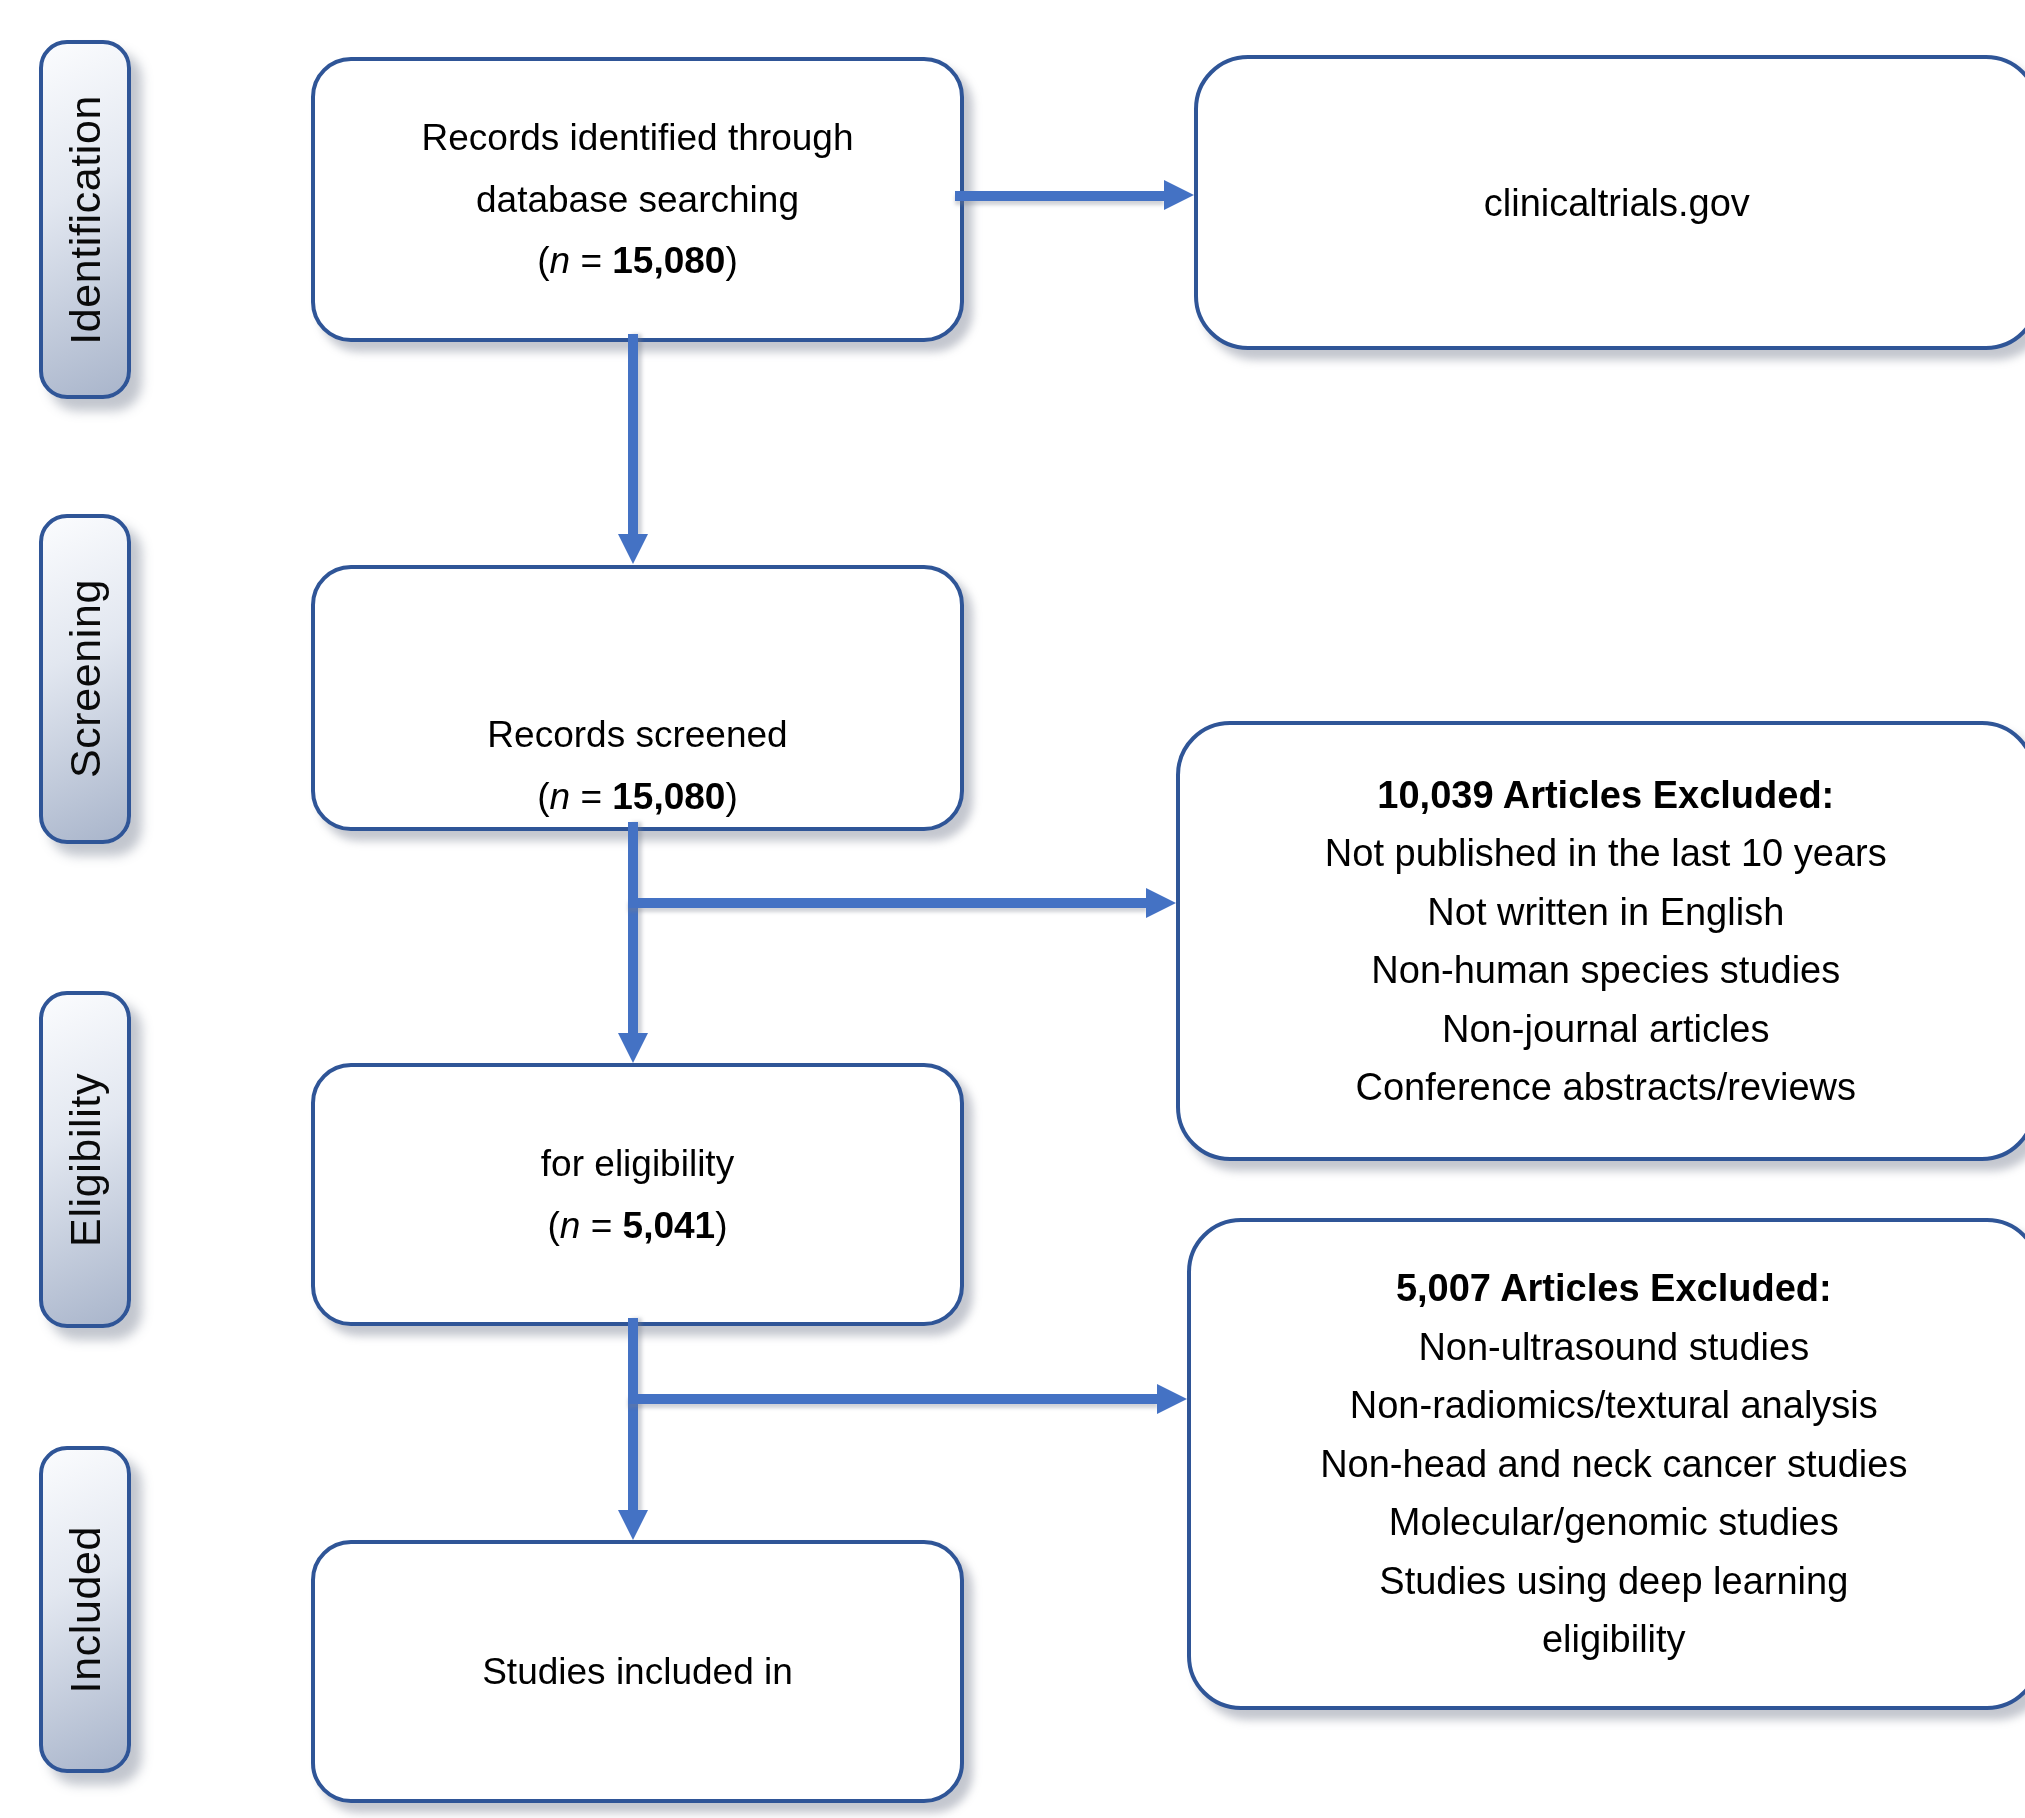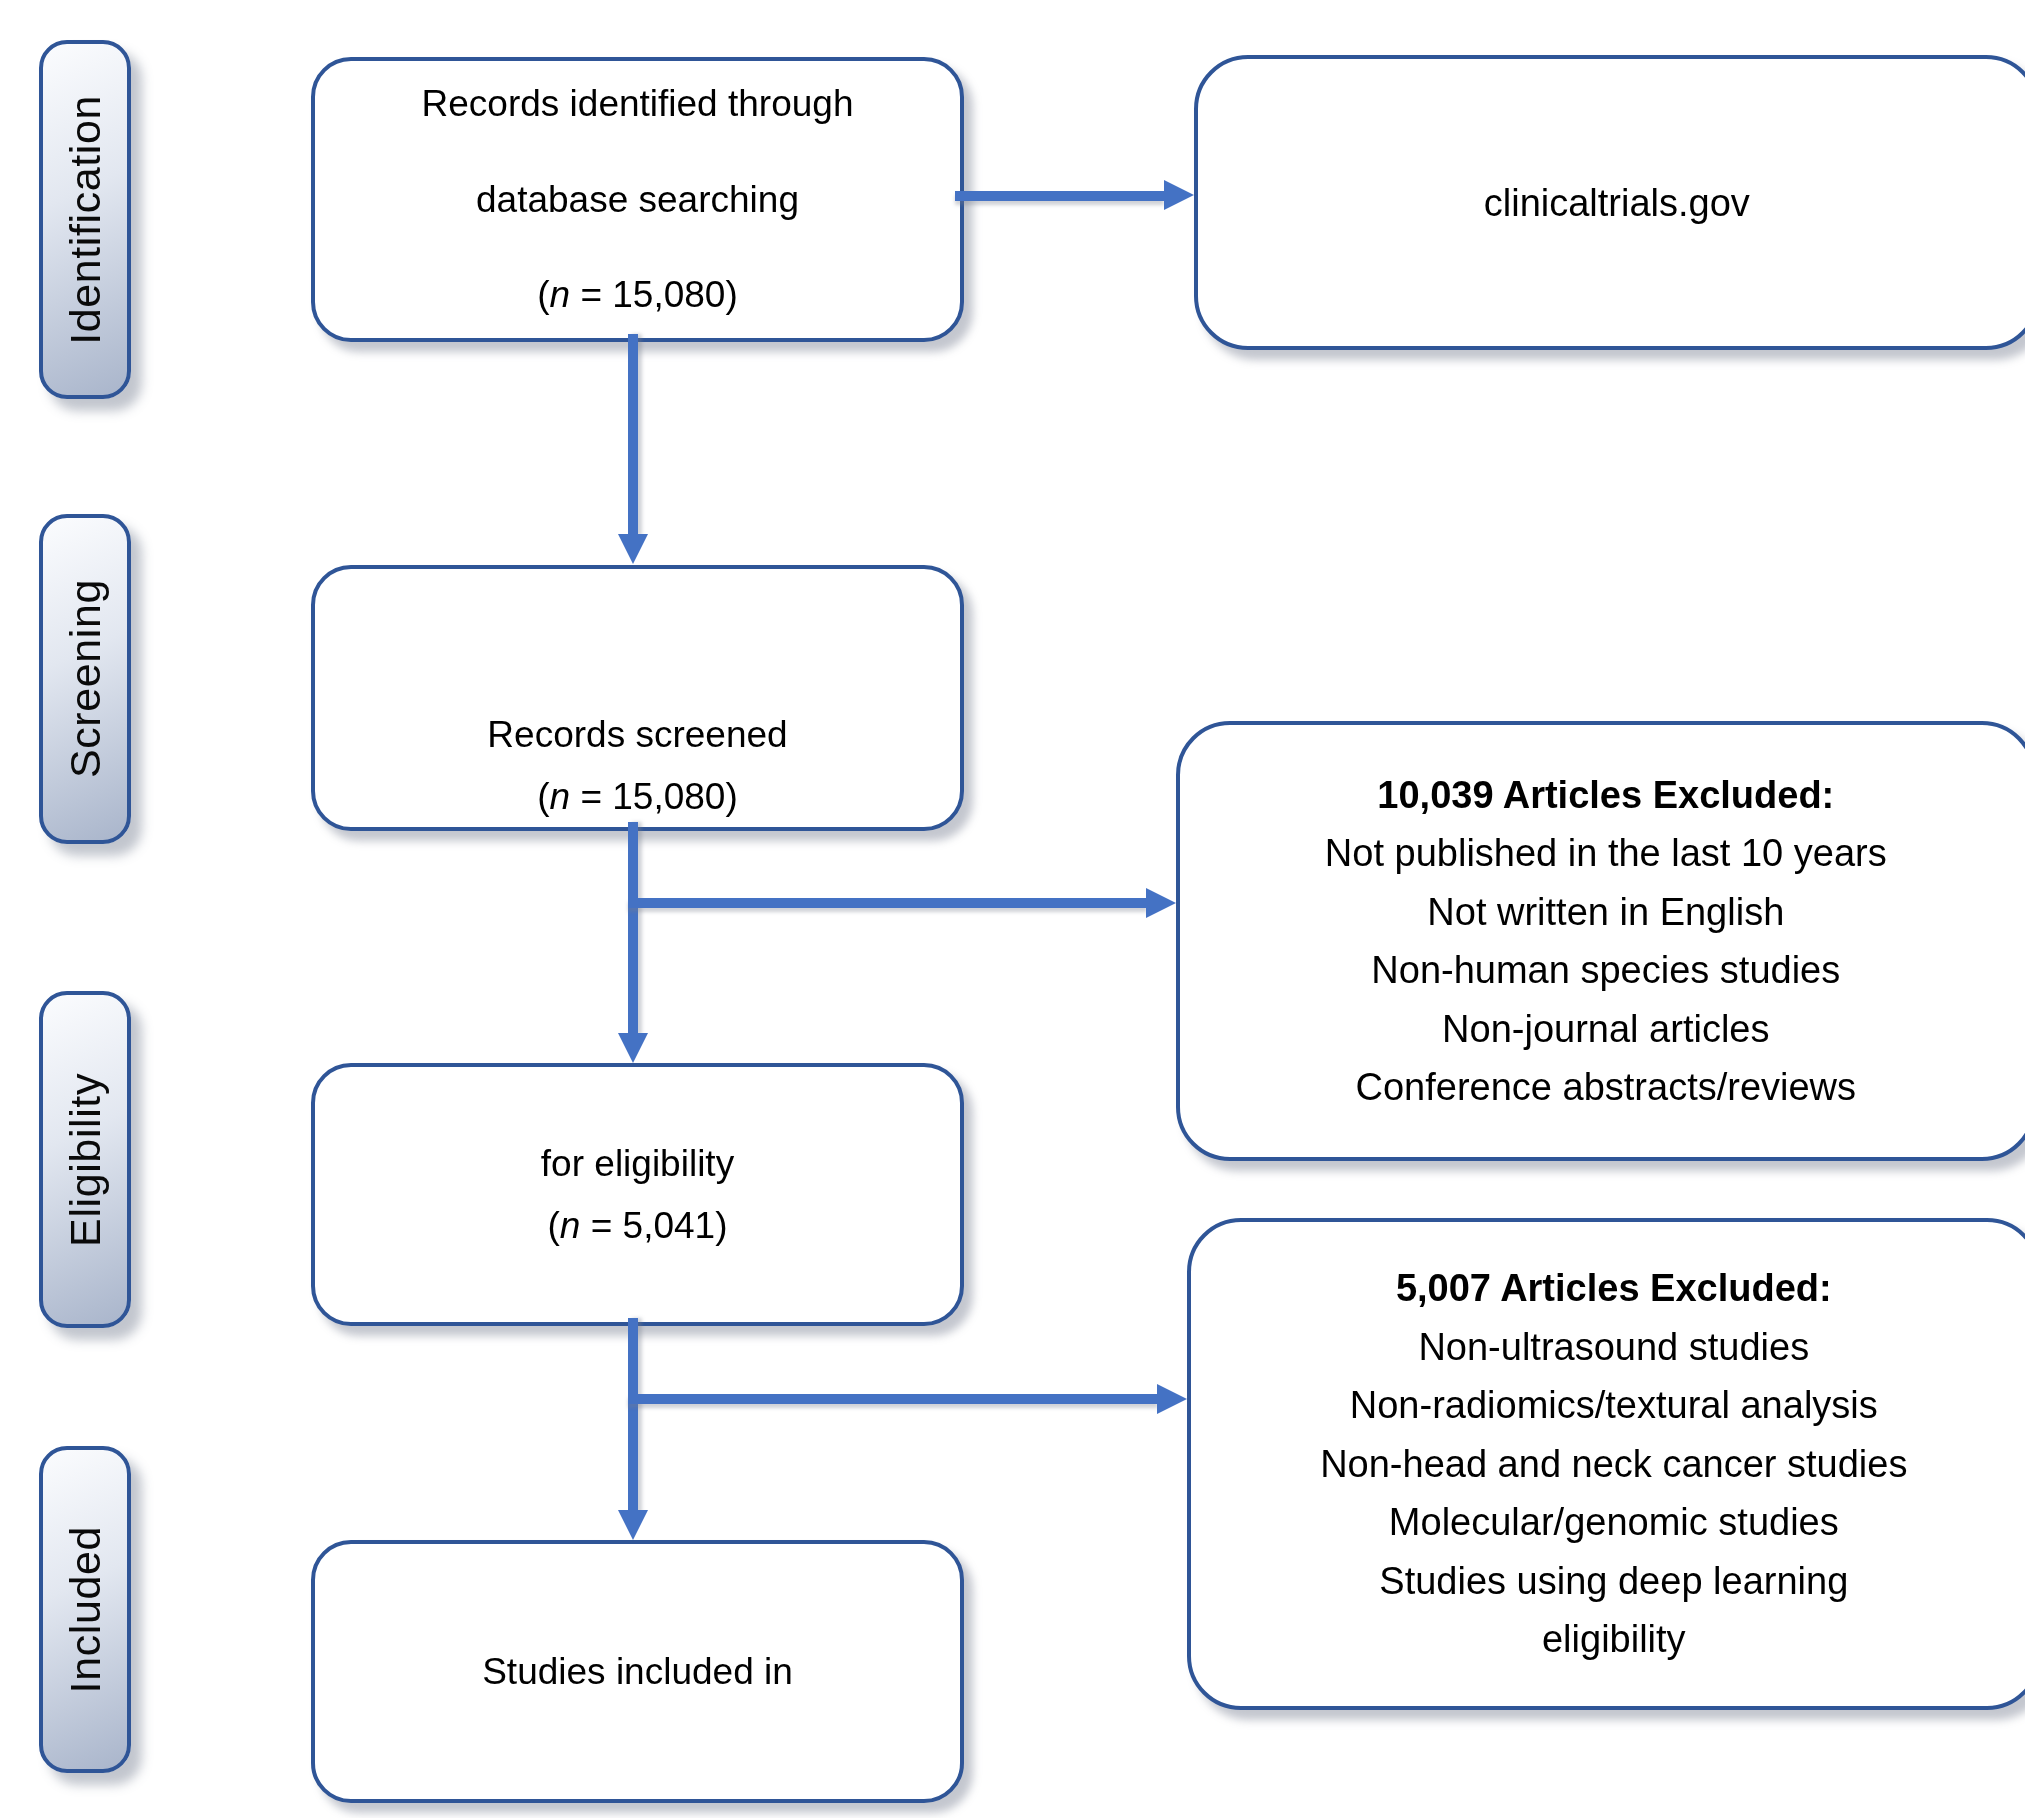--- a/index.html
+++ b/index.html
@@ -34,21 +34,21 @@
     background:#fff;
     border:4.5px solid var(--border,#2F5597);
     display:flex;flex-direction:column;align-items:center;justify-content:center;
     text-align:center;
     box-shadow:8.4px 9.7px 8.4px rgba(108,116,134,.40);
   }
   .main-box{border-radius:40px;font-size:37px;line-height:1.66;}
   .side-box{border-radius:54px;font-size:38px;line-height:1.54;padding:11.6px 19.3px;}
   .boxline{white-space:nowrap;}
   .nvar{font-style:italic;}
-  .nval{font-weight:normal;}
+  .nval{font-weight:bold;}
   .excl-title{font-weight:bold;white-space:nowrap;}
   
   .shaft{position:absolute;background:var(--arrow,#4472C4);}
   .shaft-h{height:9.7px;box-shadow:0 3.9px 3.9px rgba(120,125,140,.35);}
   .shaft-v{width:9.7px;box-shadow:3.9px 0 3.9px rgba(120,125,140,.35);}
   .head{position:absolute;width:0;height:0;}
   .head-right{
     border-top:15.5px solid transparent;
     border-bottom:15.5px solid transparent;
     border-left:30px solid var(--arrow,#4472C4);
@@ -70,21 +70,21 @@
   <div class="stage-tab" style="top:514px;height:322px;">
     <span class="stage-text">Screening</span>
   </div>
   <div class="stage-tab" style="top:991px;height:329px;">
     <span class="stage-text">Eligibility</span>
   </div>
   <div class="stage-tab" style="top:1446px;height:319px;">
     <span class="stage-text">Included</span>
   </div>
 
-  <div class="flowbox main-box" style="left:311px;top:57px;width:645px;height:277px;gap:34px;">
+  <div class="flowbox main-box" style="left:311px;top:57px;width:645px;height:277px;">
     <div class="boxline">Records identified through</div>
     <div class="boxline">database searching</div>
     <div class="boxline"><span>(</span><span class="nvar">n</span><span> = </span><span class="nval">15,080</span><span>)</span></div>
   </div>
 
   <div class="flowbox side-box" style="left:1194px;top:55px;width:799px;height:264px;line-height:1.95;">
     <div class="boxline">clinicaltrials.gov</div>
   </div>
 
   <div class="shaft shaft-h" style="left:955px;top:191px;width:209px;"></div>

